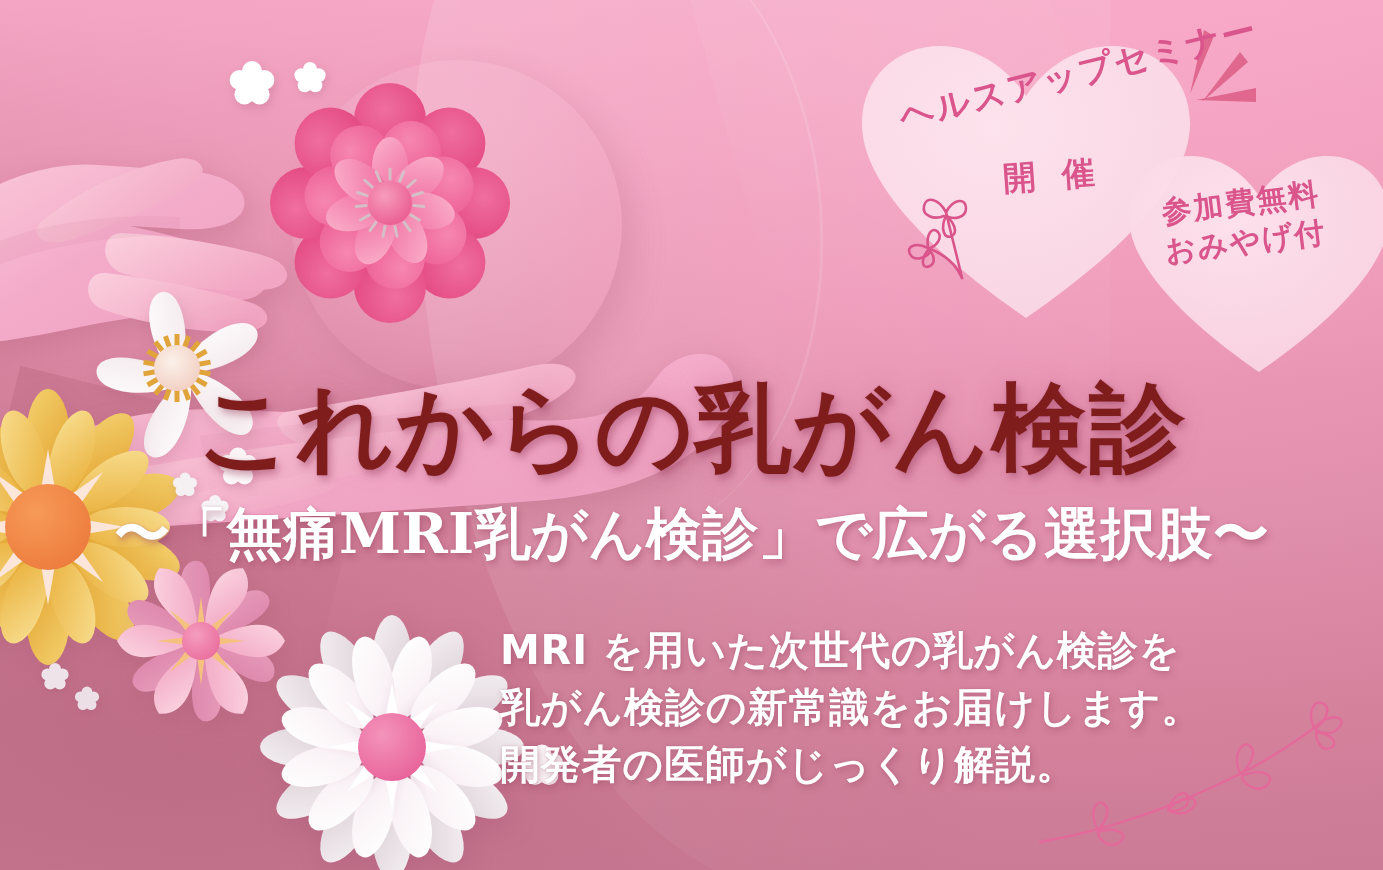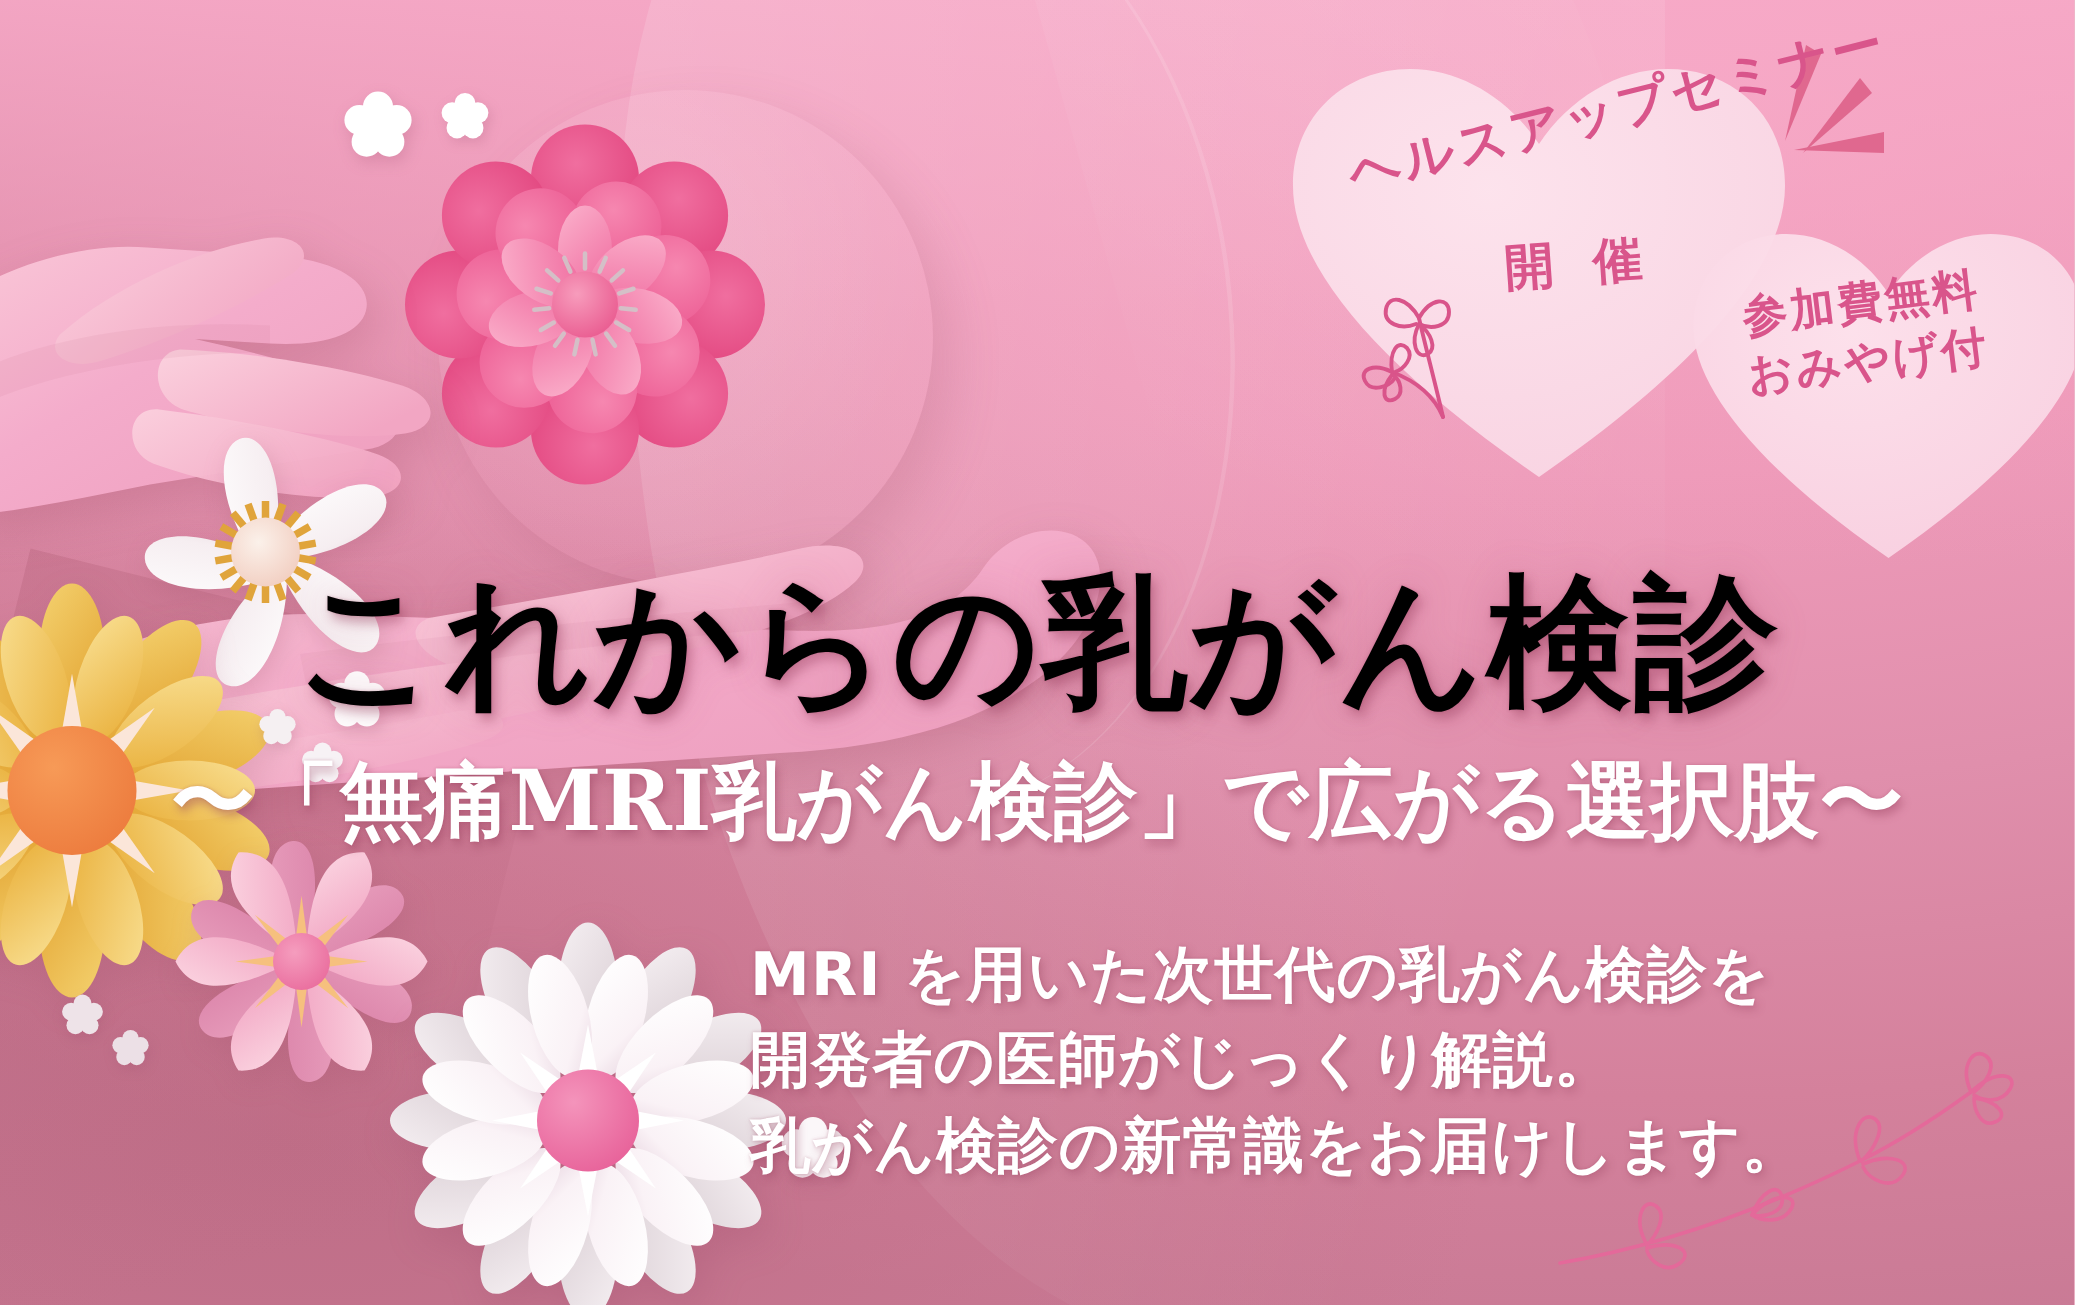--- a/index.html
+++ b/index.html
@@ -118,21 +118,21 @@
   .copy {
     position: absolute;
     left: 0; top: 0; width: 1383px; height: 870px;
     pointer-events: none;
   }
   .copy > * { pointer-events: auto; }
   #main-title {
     position: absolute;
     left: 0; top: 376px; width: 1383px;
     text-align: center;
-    color: #000000;
+    color: #7f1d1d;
     font-size: 96px;
     font-weight: 700;
     letter-spacing: 0.015em;
     line-height: 1.1;
     white-space: nowrap;
     text-shadow:
       0 0 2px rgba(150,60,90,0.35),
       3px 5px 7px rgba(150,62,92,0.42),
       0 0 26px rgba(175,80,112,0.30);
     font-family: "DejaVu Sans", "Liberation Sans", sans-serif;
@@ -998,18 +998,18 @@
       <div>参加費無料</div>
       <div>おみやげ付</div>
     </div>
 
     <h1 id="main-title">これからの乳がん検診</h1>
 
     <h2 id="sub-title">〜「無痛MRI乳がん検診」で広がる選択肢〜</h2>
 
     <div id="lead-block">
       <div class="lead-line">MRI を用いた次世代の乳がん検診を</div>
+      <div class="lead-line">乳がん検診の新常識をお届けします。</div>
       <div class="lead-line">開発者の医師がじっくり解説。</div>
-      <div class="lead-line">乳がん検診の新常識をお届けします。</div>
     </div>
 
   </div>
 </div>
 
 </body></html>

